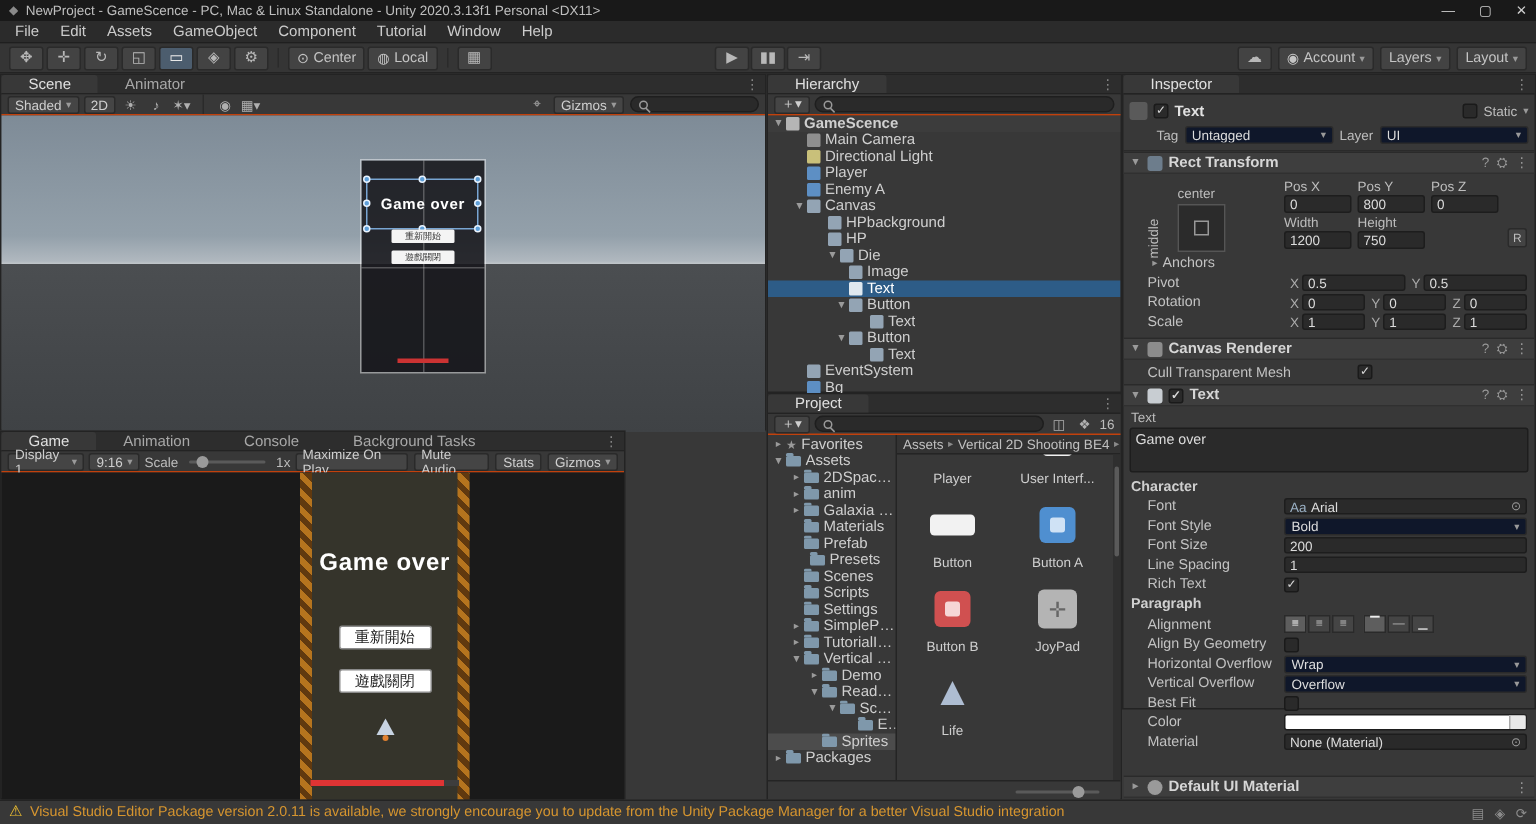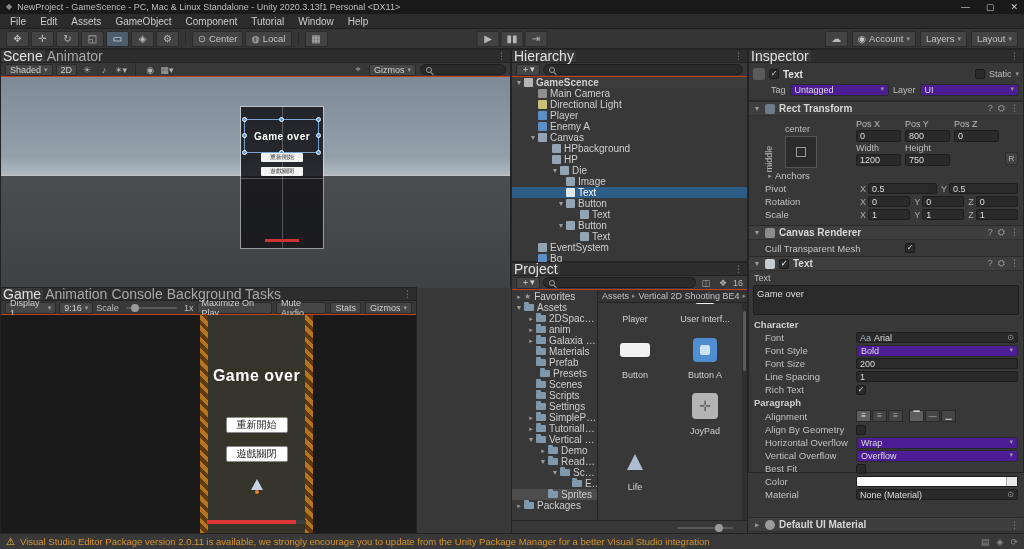--- a/index.html
+++ b/index.html
@@ -16,21 +16,21 @@
   .tool-btn{width:23px;height:16px;background:#434343;border:1px solid #2a2a2a;border-radius:2px;display:flex;align-items:center;justify-content:center;color:#b8b8b8;font-size:10px;line-height:1}
   .tool-btn.active{background:#4c5d6e;color:#e8e8e8}
   .wide-btn{height:16px;background:#434343;border:1px solid #2a2a2a;border-radius:2px;display:flex;align-items:center;gap:3px;padding:0 5px;color:#c4c4c4;font-size:9.5px}
   .caret{font-size:7px;color:#9a9a9a}
   .sep{width:1px;height:13px;background:#2a2a2a;margin:0 4px}
   .play-group{position:absolute;left:50%;top:2px;transform:translateX(-50%);display:flex;gap:1px}
   .toolbar-right{margin-left:auto;display:flex;gap:4px;align-items:center}
   
   .panel{position:absolute;background:#383838;border:1px solid #232323}
   .tabbar{height:13px;background:#2d2d2d;border-bottom:1px solid #232323;display:flex;align-items:stretch}
-  .tab{padding:0 2px;display:flex;align-items:center;font-size:14px;color:#a8a8a8;background:transparent}
+  .tab{padding:0 18px;display:flex;align-items:center;font-size:10px;color:#a8a8a8;background:transparent}
   .tab.active{background:#383838;color:#e0e0e0;border-radius:2px 2px 0 0}
   .tab-menu{margin-left:auto;display:flex;align-items:center;padding:0 4px;color:#8a8a8a;font-size:9px}
   .subbar{height:14px;background:#383838;border-bottom:1px solid #c2410c;display:flex;align-items:center;gap:3px;padding:0 4px;font-size:9.5px;color:#c4c4c4}
   .mini-dd{height:12px;display:flex;align-items:center;gap:3px;background:#454545;border:1px solid #2a2a2a;border-radius:2px;padding:0 4px;font-size:9px;color:#cfcfcf}
   .mini-btn{height:12px;display:flex;align-items:center;background:#454545;border:1px solid #2a2a2a;border-radius:2px;padding:0 4px;font-size:9px;color:#cfcfcf}
   .mini-ico{width:14px;height:12px;display:flex;align-items:center;justify-content:center;color:#b0b0b0;font-size:9px}
   .search{height:11px;background:#2a2a2a;border:1px solid #1e1e1e;border-radius:6px;display:flex;align-items:center;gap:3px;padding:0 5px}
   .search input{background:transparent;border:none;outline:none;color:#ddd;font-size:9px;width:100%;font-family:"Liberation Sans",sans-serif}
   .mag{width:6px;height:6px;border:1px solid #9a9a9a;border-radius:50%;position:relative;flex:none}
   .mag::after{content:"";position:absolute;width:4px;height:1px;background:#9a9a9a;right:-3px;bottom:-2px;transform:rotate(45deg)}
@@ -82,21 +82,21 @@
   .vscroll .thumb{position:absolute;top:8px;left:1px;width:3px;height:60px;background:#5a5a5a;border-radius:2px}
   .proj-footer{height:14px;border-top:1px solid #242424;background:#383838;display:flex;align-items:center;justify-content:flex-end;padding:0 10px}
   
   .insp-scroll{position:relative;height:469px;overflow:hidden}
   .insp-head{padding:3px 4px 2px;border-bottom:1px solid #2a2a2a}
   .head-row1{display:flex;align-items:center;gap:4px;height:16px}
   .head-row2{display:flex;align-items:center;gap:4px;height:16px;padding-left:18px}
   .cube-ico{width:12px;height:12px;background:#5a5a5a;border-radius:2px;flex:none}
   .insp-name{font-weight:bold;color:#e2e2e2;flex:1}
   .cb{width:10px;height:10px;background:#2a2a2a;border:1px solid #1a1a1a;border-radius:2px;flex:none;display:flex;align-items:center;justify-content:center;color:#d8d8d8;font-size:8px;line-height:1}
-  .dd{height:12px;background:#4c1d95;border:1px solid #2a2a2a;border-radius:2px;display:flex;align-items:flex-start;gap:3px;padding:0 4px;font-size:9px;color:#dcdcdc;flex:1;justify-content:space-between;min-width:0}
+  .dd{height:12px;background:#0f172a;border:1px solid #2a2a2a;border-radius:2px;display:flex;align-items:center;gap:3px;padding:0 4px;font-size:9px;color:#dcdcdc;flex:1;justify-content:space-between;min-width:0}
   .dd span{overflow:hidden;white-space:nowrap}
   .tinylab{font-size:9px;color:#bdbdbd}
   .comp-header{height:15px;background:#3e3e3e;border-top:1px solid #2a2a2a;border-bottom:1px solid #303030;display:flex;align-items:center;gap:4px;padding:0 4px;font-weight:bold;color:#d6d6d6;font-size:10px}
   .comp-header .arr{width:8px}
   .comp-ico{width:10px;height:10px;background:#6d7d8c;border-radius:2px;flex:none}
   .hdr-right{margin-left:auto;display:flex;gap:5px;color:#9a9a9a;font-weight:normal;font-size:9px}
   .irow{display:flex;align-items:center;height:13px;padding:0 5px 0 16px;font-size:10px}
   .ilabel{width:91px;flex:none;color:#c2c2c2;white-space:nowrap;overflow:hidden;font-size:9.5px}
   .field{flex:1;height:11px;background:#2a2a2a;border:1px solid #1d1d1d;border-radius:2px;display:flex;align-items:center;padding:0 3px;color:#dcdcdc;font-size:9px;min-width:0}
   .axis-lab{font-size:9px;color:#aaa;margin:0 2px 0 4px}
@@ -538,20 +538,28 @@
           <div class="asset-lbl">Button</div>
         </div>
         <div class="asset-cell" style="left:76px;top:28px">
           <div class="asset-ico">
               <span style="width:24px;height:24px;background:#4f8fd0;border-radius:4px;display:flex;align-items:center;justify-content:center">
                 <span style="width:10px;height:10px;background:#cfe2f5;border-radius:2px"></span>
               </span>
             </div>
           <div class="asset-lbl">Button A</div>
         </div>
+        <div class="asset-cell" style="left:6px;top:84px">
+          <div class="asset-ico">
+              <span style="width:24px;height:24px;background:#d05050;border-radius:4px;display:flex;align-items:center;justify-content:center">
+                <span style="width:10px;height:10px;background:#f6d6d6;border-radius:2px"></span>
+              </span>
+            </div>
+          <div class="asset-lbl">Button B</div>
+        </div>
         <div class="asset-cell" style="left:76px;top:84px">
           <div class="asset-ico">
               <span style="width:26px;height:26px;background:#b4b4b4;border-radius:4px;display:flex;align-items:center;justify-content:center;color:#666;font-size:14px">✛</span>
             </div>
           <div class="asset-lbl">JoyPad</div>
         </div>
         <div class="asset-cell" style="left:6px;top:140px">
           <div class="asset-ico">
               <span style="width:0;height:0;border-left:8px solid transparent;border-right:8px solid transparent;border-bottom:16px solid #aebdd2"></span>
             </div>

